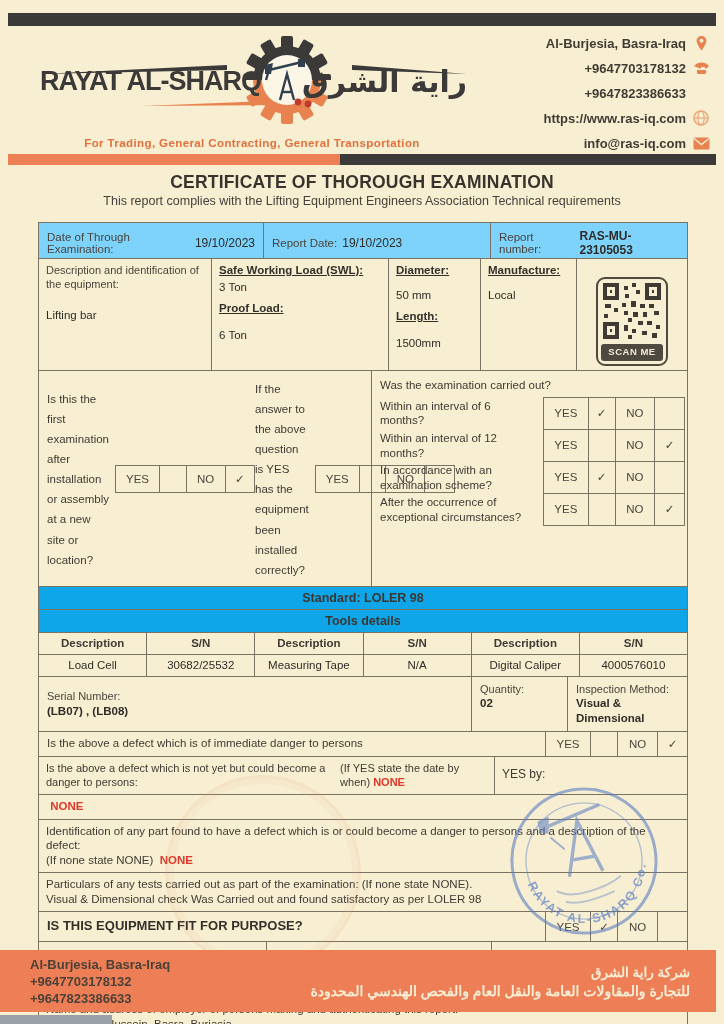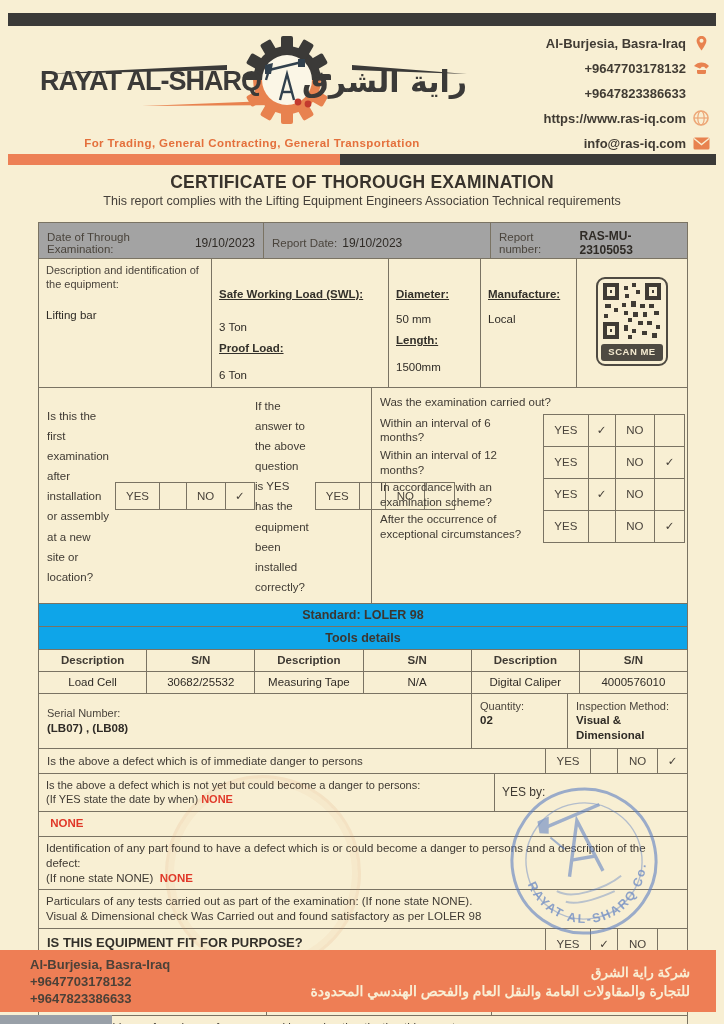--- a/index.html
+++ b/index.html
@@ -17,33 +17,33 @@
   .c-row{display:flex;align-items:center;justify-content:flex-end;gap:6px;font-size:13px;font-weight:bold;color:#403b33;}
   .c-ico{width:18px;height:18px;flex:0 0 18px;display:flex;align-items:center;justify-content:center;}
   .divider{left:8px;top:154px;width:708px;height:11px;display:flex;}
   .div-orange{width:332px;background:#ed8055;}
   .div-dark{flex:1;background:#3b3a38;}
   
   .doc-title{left:0;top:172px;width:724px;text-align:center;font-size:17.5px;font-weight:bold;color:#38332c;letter-spacing:.2px;}
   .doc-sub{left:0;top:194px;width:724px;text-align:center;font-size:12.5px;color:#45403a;}
   
   .bx{border:1.2px solid #7a7363;}
-  .daterow{left:38px;top:222px;width:648px;display:flex;background:#a3a3a3;}
+  .daterow{left:38px;top:222px;width:648px;display:flex;background:#7dd3fc;}
   .daterow .dcell{padding:6px 8px;font-size:11.5px;display:flex;align-items:center;gap:5px;}
   .daterow .dcell + .dcell{border-left:1.2px solid #7a7363;}
   .lab{color:#4a443c;}
   .val{font-size:12px;color:#2f2b26;}
   .bold{font-weight:bold;}
   .mtable{left:38px;top:258px;width:648px;background:#f8efd3;}
   .row{display:flex;box-sizing:border-box;}
   .row + .row{border-top:1.1px solid #7a7363;}
   .cell{box-sizing:border-box;padding:4px 7px;font-size:11px;line-height:1.3;}
   .cell + .cell{border-left:1.1px solid #7a7363;}
   .v{font-size:11.5px;color:#2f2b26;}
-  .u{text-decoration:underline;font-weight:bold;font-size:11.5px;color:#33302a;margin-top:24px;}
+  .u{text-decoration:underline;font-weight:bold;font-size:11.5px;color:#33302a;}
   .red{color:#e03728;font-weight:bold;}
   .orangebar{background:#0ea5e9;text-align:center;font-weight:bold;font-size:12.5px;color:#3c3630;padding:4px 0;}
   
   .g4{display:flex;border:1.1px solid #7a7363;box-sizing:border-box;background:#f8efd3;}
   .g4 .gc{box-sizing:border-box;display:flex;align-items:center;justify-content:center;font-size:11.5px;color:#4a443c;}
   .g4 .gc + .gc{border-left:1.1px solid #7a7363;}
   .gc.w1{width:44px;}.gc.w2{width:27px;}.gc.w3{width:40px;}.gc.w4{width:30px;}
   .tick{font-size:13px;color:#3a362f;}
   
   .qleft{width:332px;box-sizing:border-box;padding:8px 6px 6px 8px;display:flex;flex-direction:row;justify-content:space-around;}
@@ -218,21 +218,21 @@
 <div class="abs mtable bx">
 
 
   <div class="row" style="min-height:96px;">
     <div class="cell" style="width:172px;">
       <span class="lab">Description and identification of the equipment:</span>
       <div style="margin-top:16px;" class="v">Lifting bar</div>
     </div>
     <div class="cell" style="width:177px;">
       <div class="u">Safe Working Load (SWL):</div>
-      <div style="margin-top:18px;" class="v">3 Ton</div>
+      <div style="margin-top:2px;" class="v">3 Ton</div>
       <div class="u" style="margin-top:6px;">Proof Load:</div>
       <div style="margin-top:12px;" class="v">6 Ton</div>
     </div>
     <div class="cell" style="width:92px;">
       <div class="u">Diameter:</div>
       <div style="margin-top:10px;" class="v">50 mm</div>
       <div class="u" style="margin-top:6px;">Length:</div>
       <div style="margin-top:12px;" class="v">1500mm</div>
     </div>
     <div class="cell" style="width:96px;">
@@ -389,21 +389,21 @@
     <div class="flexlab">Is the above a defect which is of immediate danger to persons</div>
     <div class="g4 dgrid">
       <div class="gc w1">YES</div>
       <div class="gc w2 tick"></div>
       <div class="gc w3">NO</div>
       <div class="gc w4 tick">✓</div>
     </div>
   </div>
 
   <div class="row" style="min-height:36px;">
-    <div class="cell" style="width:455px;display:flex;flex-direction:column;justify-content:flex-end;">
+    <div class="cell" style="width:455px;display:flex;flex-direction:row;justify-content:flex-end;">
       <span>Is the above a defect which is not yet but could become a danger to persons:</span>
       <span><span>(If YES state the date by when)</span>
         <span class="red">NONE</span></span>
     </div>
     <div class="cell" style="flex:1;display:flex;align-items:center;font-size:12px;">YES by:</div>
   </div>
 
   <div class="row" style="min-height:25px;">
     <div class="flexlab">&nbsp;
       <span class="red">NONE</span></div>

